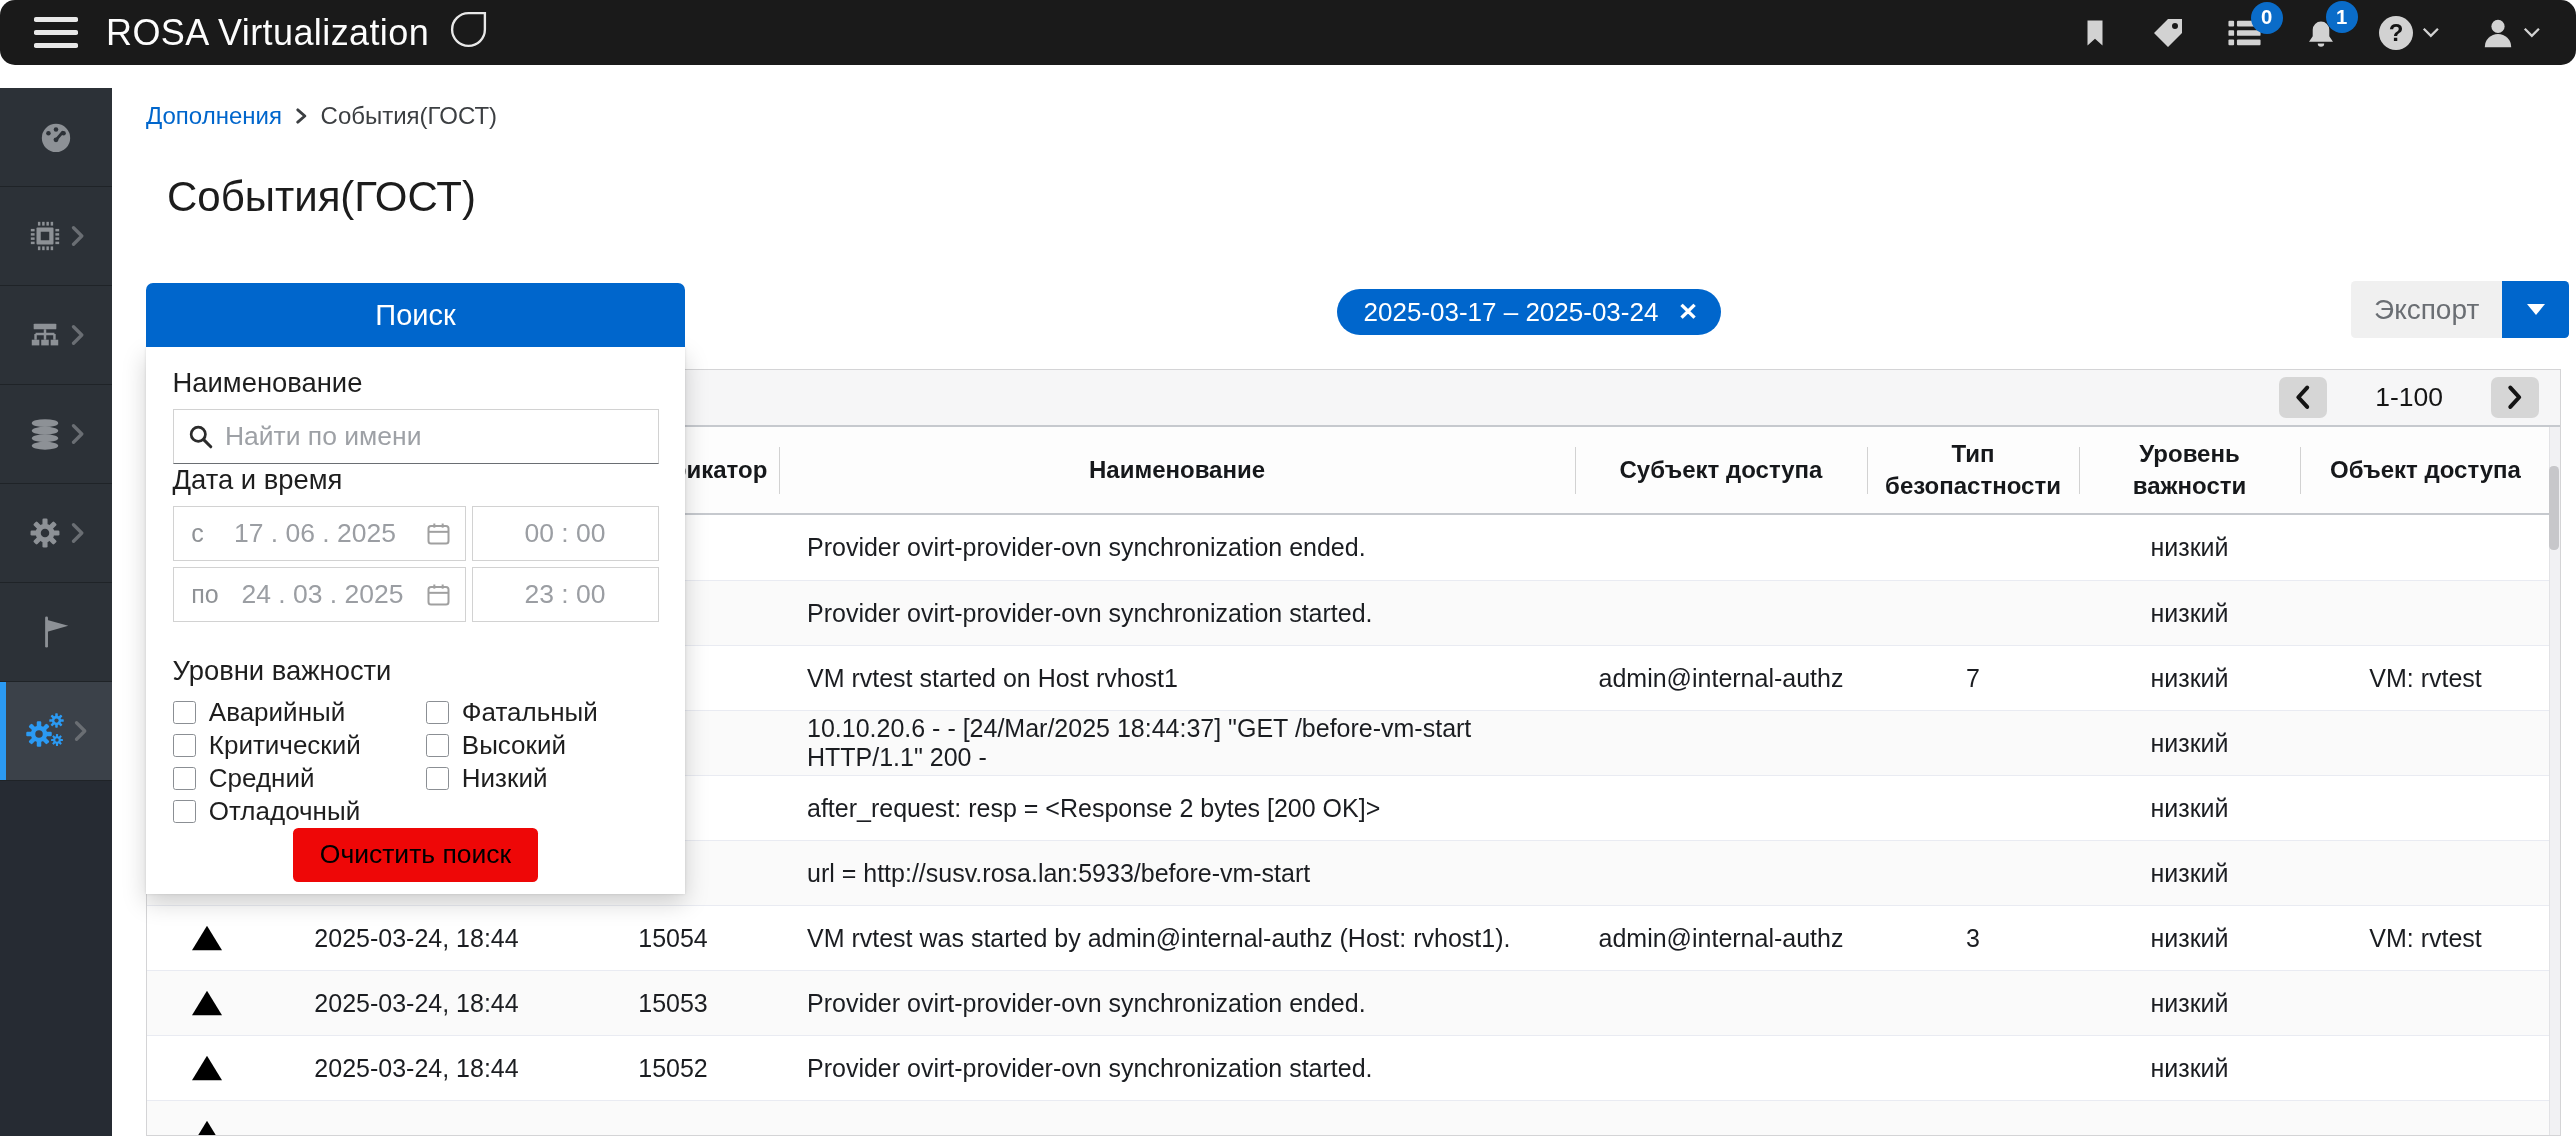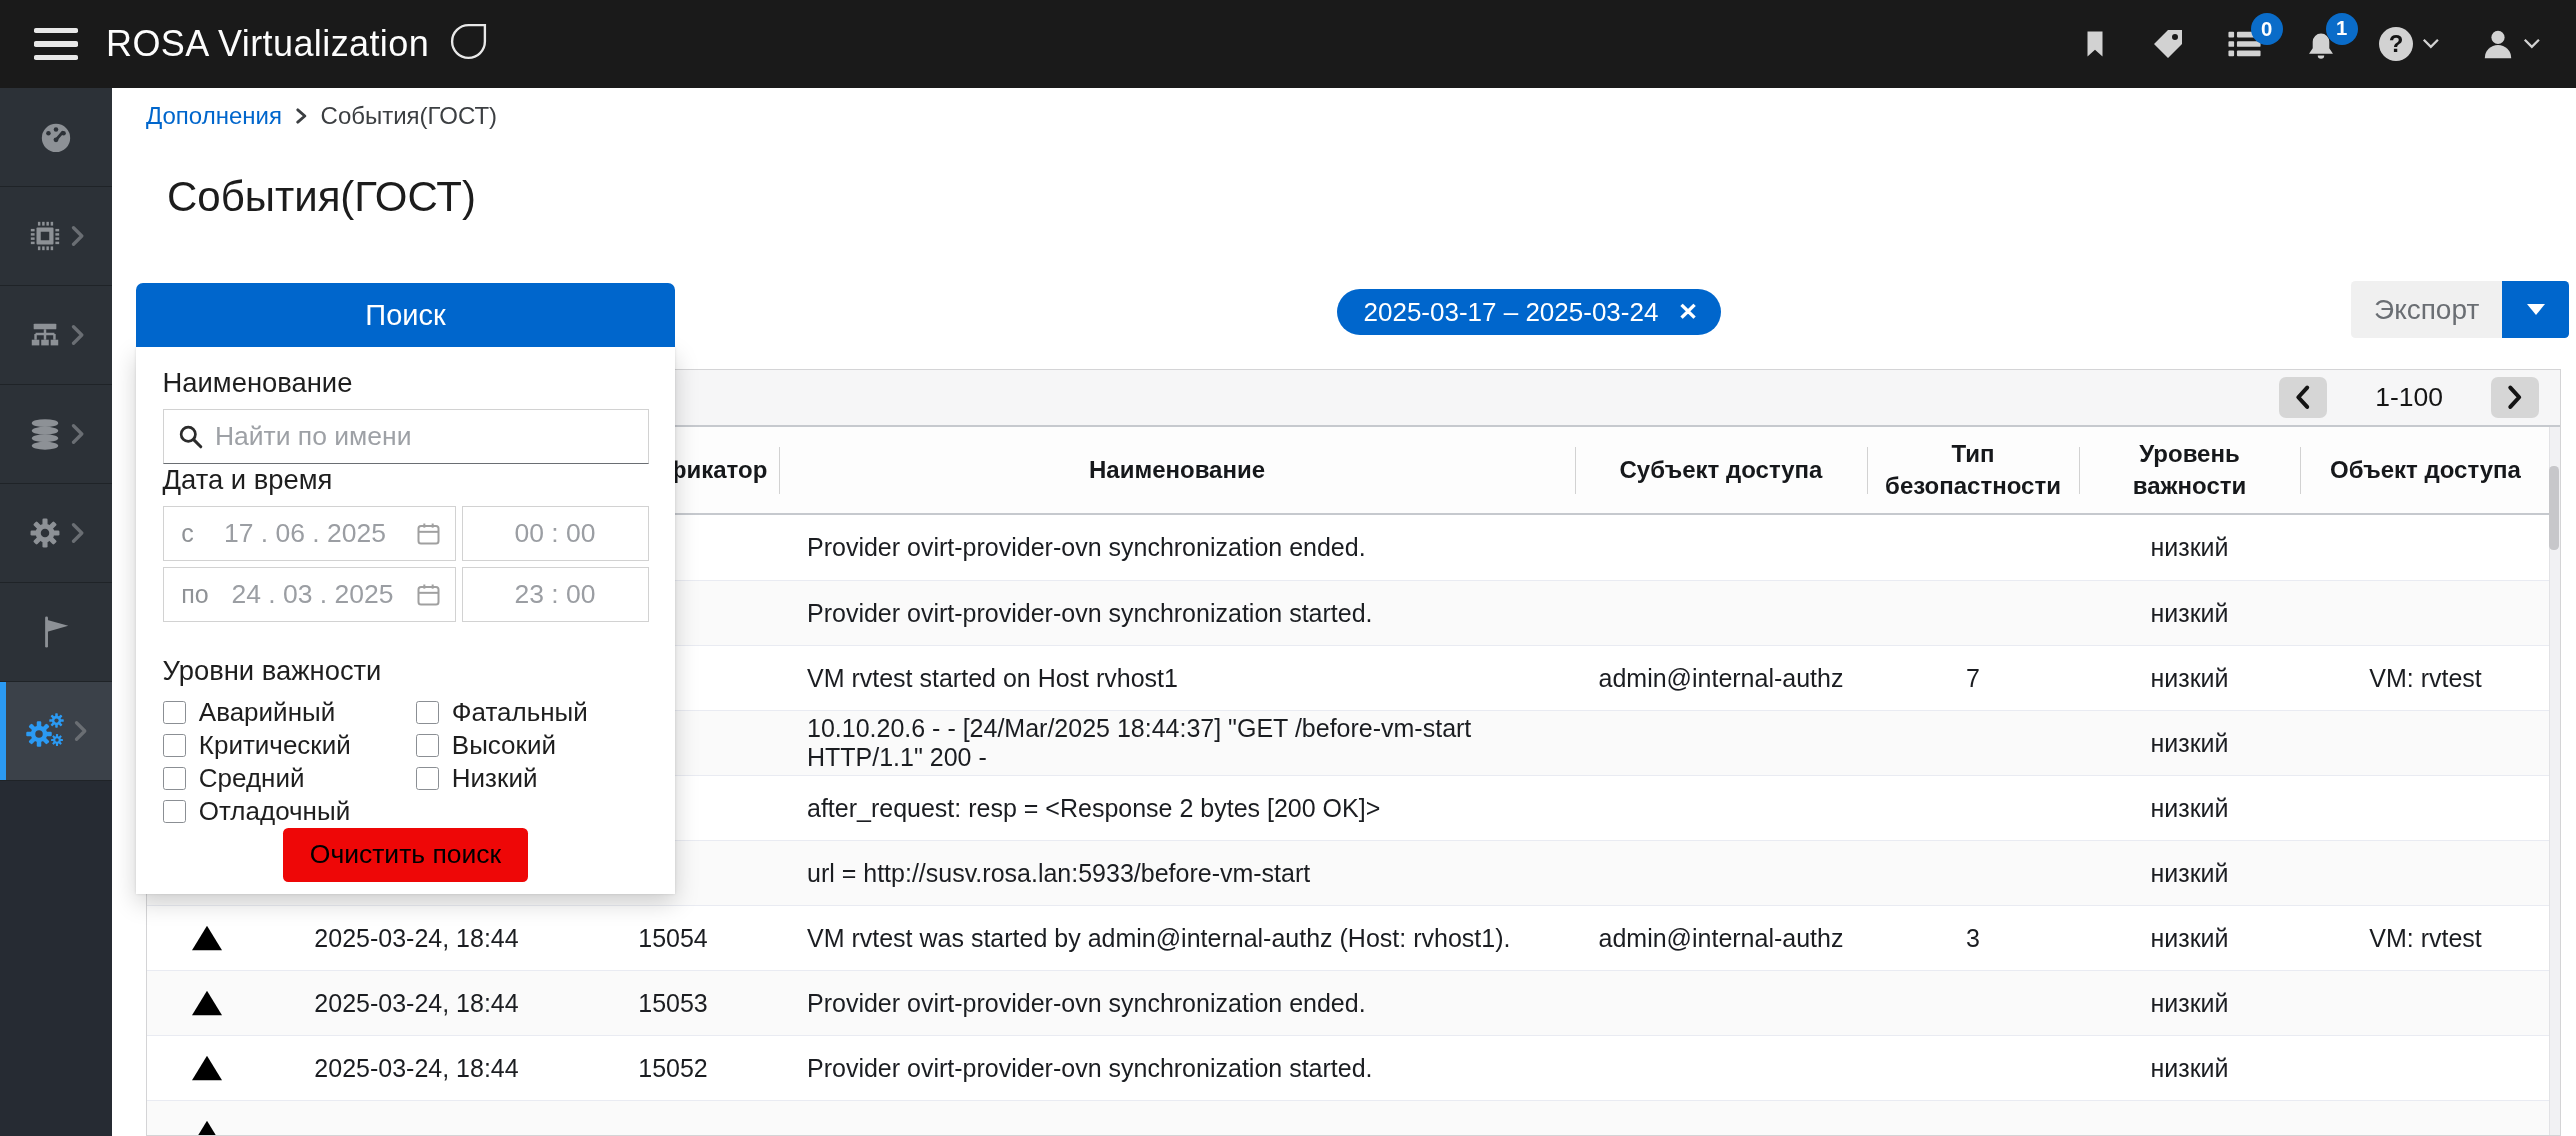--- a/index.html
+++ b/index.html
@@ -1,21 +1,21 @@
 <!DOCTYPE html>
 <html style="font-size:14px"><head>
 <meta charset="utf-8">
 <style>
   * { box-sizing: border-box; margin: 0; padding: 0; }
   html,body { width:2576px; height:1136px; overflow:hidden; background:#fff;
               font-family:"Liberation Sans", sans-serif; }
 
   
-  .topbar { position:absolute; left:0; top:0; width:2576px; height:88px;
-            background:#1a1a1a; display:flex; align-items:center; z-index:50; }
+  .topbar { position:absolute; left:0; top:0; width:2576px; height:65px;
+            background:#1a1a1a; display:flex; align-items:center; z-index:50;border-radius:15px; }
   .hamburger { width:44px; height:32px; margin-left:34px; display:flex; flex-direction:column;
                justify-content:space-between; cursor:pointer; }
   .hamburger span { display:block; height:5.3px; background:#e8e8e8; border-radius:1.8px; }
   .brand { color:#fdfdfd; font-size:36px; font-weight:400; letter-spacing:0.4px; margin-left:28px; }
   .brand-logo { margin-left:14px; margin-top:-5.3px; }
   .topbar-right { margin-left:auto; display:flex; align-items:center; gap:41px; padding-right:35px; }
   .tico { position:relative; color:#d2d2d2; display:flex; align-items:center; cursor:pointer; }
   .badge { position:absolute; top:-14px; right:-19.5px; min-width:32px; height:32px; border-radius:16px;
            background:#0a6cc9; color:#fff; font-size:20.3px; font-weight:bold; display:flex;
            align-items:center; justify-content:center; padding:0 5.3px; }
@@ -51,21 +51,21 @@
 
   .export { position:absolute; left:2239px; top:193px; height:57px; display:flex; cursor:pointer; }
   .export-label { background:#f0f0f0; color:#6a6e73; font-size:28px; display:flex; align-items:center;
                   padding:0 23px; border-radius:4.4px 0 0 4.4px; }
   .export-caret { width:67px; background:#0066cc; border-radius:0 4.4px 4.4px 0; display:flex;
                   align-items:center; justify-content:center; }
   .caret-down { width:0; height:0; border-left:9.7px solid transparent; border-right:9.7px solid transparent;
                 border-top:11.5px solid #fff; }
 
   
-  .panel { position:absolute; left:24px; top:195px; width:539px; z-index:30; }
+  .panel { position:absolute; left:34px; top:195px; width:539px; z-index:30; }
   .panel-search-btn { width:539px; height:64px; background:#0066cc; color:#fff; border:none;
                       font-size:29px; font-family:inherit; border-radius:7px 7px 0 0; cursor:pointer; }
   .panel-body { background:#fff; height:547px; overflow:hidden; padding:19.5px 26.5px 0 26.5px;
                 box-shadow:0 8.8px 23px rgba(0,0,0,.18), 0 0 2.7px rgba(0,0,0,.12); }
   .f-label { font-size:27.4px; color:#1e1e1e; }
   .search-field { margin-top:10.6px; height:55px; border:0.9px solid #d2d2d2; border-bottom:1.8px solid #6a6e73;
                   display:flex; align-items:center; padding:0 14px; gap:12.4px; }
   .search-field input { border:none; outline:none; flex:1; font-size:26.5px; font-family:inherit; color:#333; }
   .search-field input::placeholder { color:#9ea1a6; }
   .dt-label { }

